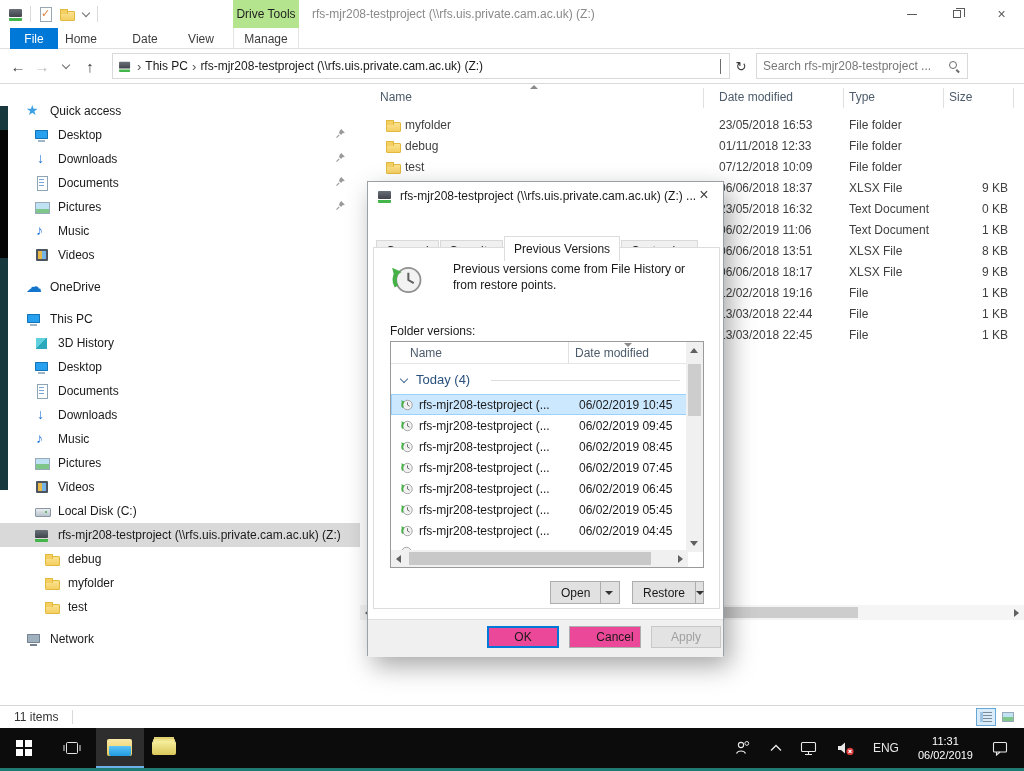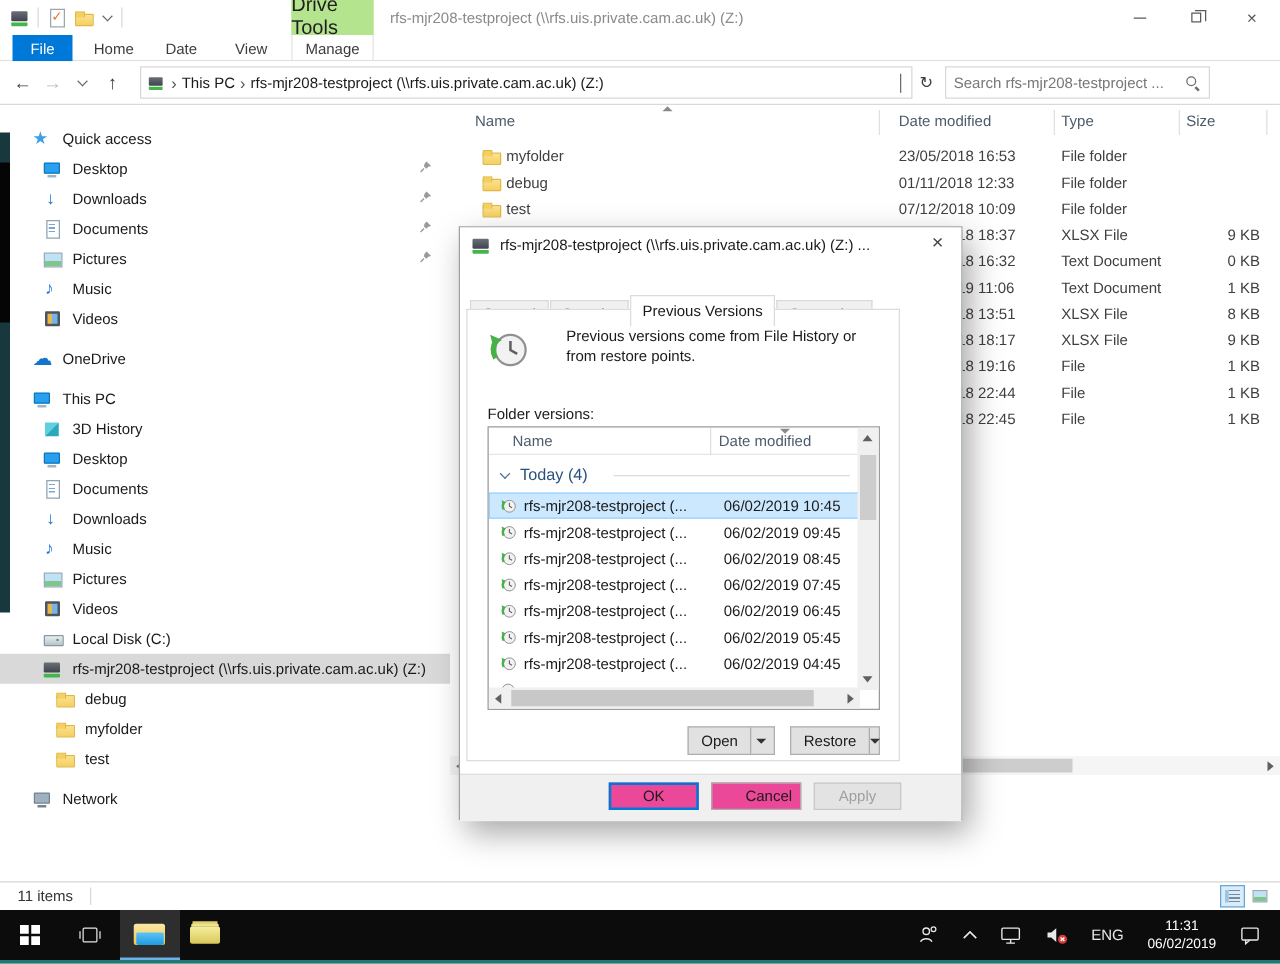--- a/index.html
+++ b/index.html
@@ -3,33 +3,33 @@
 <meta charset="utf-8">
 <style>
   html,body{margin:0;padding:0;background:#1f7a72;}
   *{box-sizing:border-box;font-family:"Liberation Sans","DejaVu Sans",sans-serif;}
   #screen{position:relative;width:1024px;height:771px;background:#fff;overflow:hidden;}
 
   
   .titlebar{position:absolute;left:0;top:0;width:1024px;height:28px;background:#fff;display:flex;align-items:center;}
   .qat{display:flex;align-items:center;gap:6px;padding-left:8px;}
   .qat-sep{width:1px;height:16px;background:#d9d9d9;}
-  .drive-tools{position:absolute;left:233px;top:0;width:66px;height:28px;background:#b5e48e;color:#1f1f1f;font-size:16px;display:flex;align-items:center;justify-content:center;}
+  .drive-tools{position:absolute;left:233px;top:0;width:66px;height:28px;background:#b5e48e;color:#1f1f1f;font-size:12px;display:flex;align-items:center;justify-content:center;}
   .win-title{position:absolute;left:312px;top:0;height:28px;display:flex;align-items:center;color:#8a8a8a;font-size:12px;white-space:nowrap;}
   .win-controls{position:absolute;right:0;top:0;height:28px;display:flex;}
   .wc{width:45px;height:28px;display:flex;align-items:center;justify-content:center;color:#5a5a5a;font-size:14px;}
   .min-glyph{width:10px;height:1px;background:#5a5a5a;}
   .restore-glyph{width:8px;height:8px;border:1px solid #5a5a5a;position:relative;background:#fff;}
   .restore-glyph::before{content:"";position:absolute;left:2px;top:-3px;width:8px;height:8px;border:1px solid #5a5a5a;border-left:none;border-bottom:none;}
 
   
   .tabrow{position:absolute;left:0;top:28px;width:1024px;height:21px;background:#fff;border-bottom:1px solid #e0e0e0;font-size:12px;}
   .rtab{position:absolute;top:0;height:21px;display:flex;align-items:center;justify-content:center;color:#3c3c3c;}
   .rtab-file{left:10px;width:48px;background:#0078d7;color:#fff;}
-  .rtab-home{left:62px;width:58px;}
+  .rtab-home{left:52px;width:58px;}
   .rtab-share{left:116px;width:58px;}
   .rtab-view{left:174px;width:54px;}
   .rtab-manage{left:233px;width:66px;border-left:1px solid #e4e4e4;border-right:1px solid #e4e4e4;}
 
   
   .navrow{position:absolute;left:0;top:49px;width:1024px;height:35px;background:#fff;border-bottom:1px solid #d9d9d9;display:flex;align-items:center;font-size:12px;}
   .navbtn{width:24px;height:24px;display:flex;align-items:center;justify-content:center;color:#3c3c3c;font-size:15px;}
   .navbtn.disabled{color:#bcbcbc;}
   .g-back::before{content:"←";}
   .g-fwd::before{content:"→";}
@@ -106,21 +106,21 @@
   .arr{position:absolute;width:0;height:0;}
   .arr-left{left:5px;top:4px;border-top:4px solid transparent;border-bottom:4px solid transparent;border-right:5px solid #606060;}
   .arr-right{right:5px;top:4px;border-top:4px solid transparent;border-bottom:4px solid transparent;border-left:5px solid #606060;}
 
   
   .leftstrip{position:absolute;left:0;top:106px;width:8px;height:384px;background:#17383c;}
   .leftstrip-black{position:absolute;left:0;top:130px;width:8px;height:128px;background:#050505;}
   .bottomstrip{position:absolute;left:0;top:768px;width:1024px;height:3px;background:#1f7a72;}
 
   
-  .dialog{position:absolute;left:367px;top:181px;width:403px;height:475px;background:#fff;border:1px solid #9aa0a6;box-shadow:6px 10px 24px rgba(0,0,0,.35);font-size:12px;color:#1a1a1a;}
+  .dialog{position:absolute;left:367px;top:181px;width:357px;height:475px;background:#fff;border:1px solid #9aa0a6;box-shadow:6px 10px 24px rgba(0,0,0,.35);font-size:12px;color:#1a1a1a;}
   .dtitle{position:absolute;left:0;top:0;width:100%;height:28px;display:flex;align-items:center;padding-left:9px;background:#fff;}
   .dtitle .txt{margin-left:7px;white-space:nowrap;overflow:hidden;}
   .dclose{position:absolute;right:4px;top:2px;width:30px;height:22px;display:flex;align-items:center;justify-content:center;color:#444;font-size:16px;}
   .g-close::before{content:"×";}
   .dtabs{position:absolute;left:8px;top:41px;height:25px;display:flex;align-items:flex-end;margin-top:13px;}
   .dtab{height:21px;padding:0 9px;display:flex;align-items:center;background:#f0f0f0;border:1px solid #d9d9d9;border-bottom:none;margin-right:1px;}
   .dtab.active{height:25px;background:#fff;position:relative;z-index:3;border-color:#dcdcdc;}
   .dpage{position:absolute;left:5px;top:65px;width:347px;height:362px;background:#fff;border:1px solid #dcdcdc;}
   .dinfo-icon{position:absolute;left:15px;top:14px;}
   .dinfo-text{position:absolute;left:79px;top:13px;width:258px;line-height:16px;}

